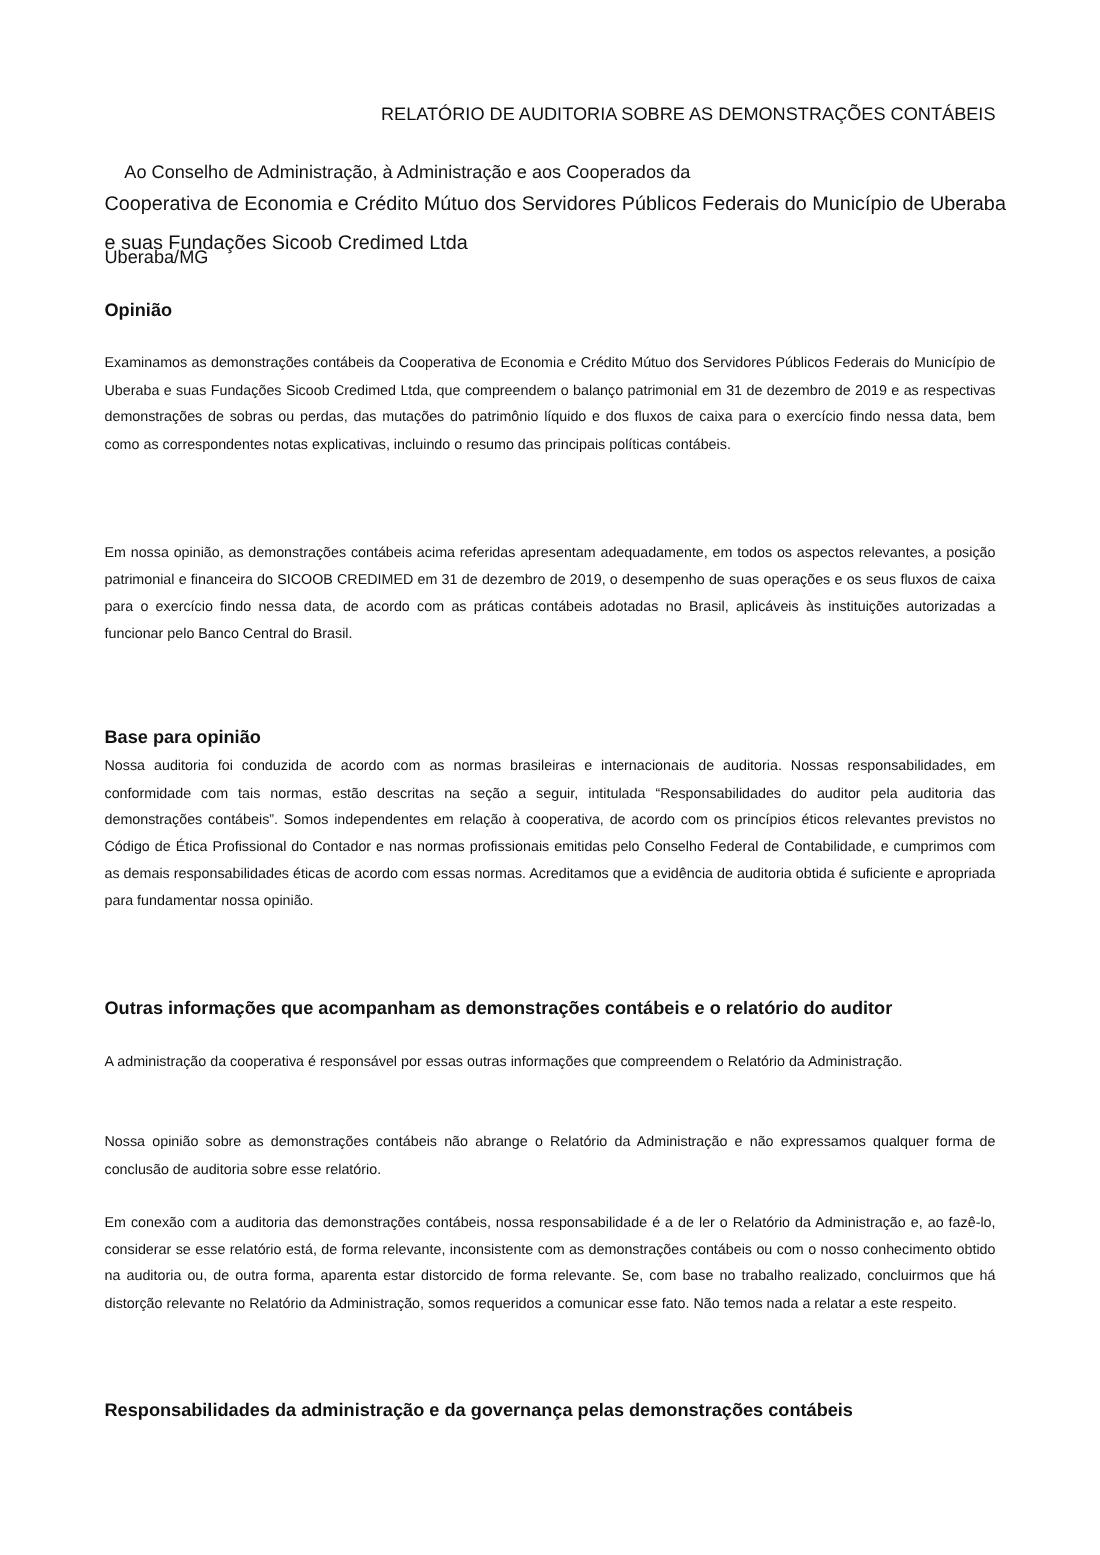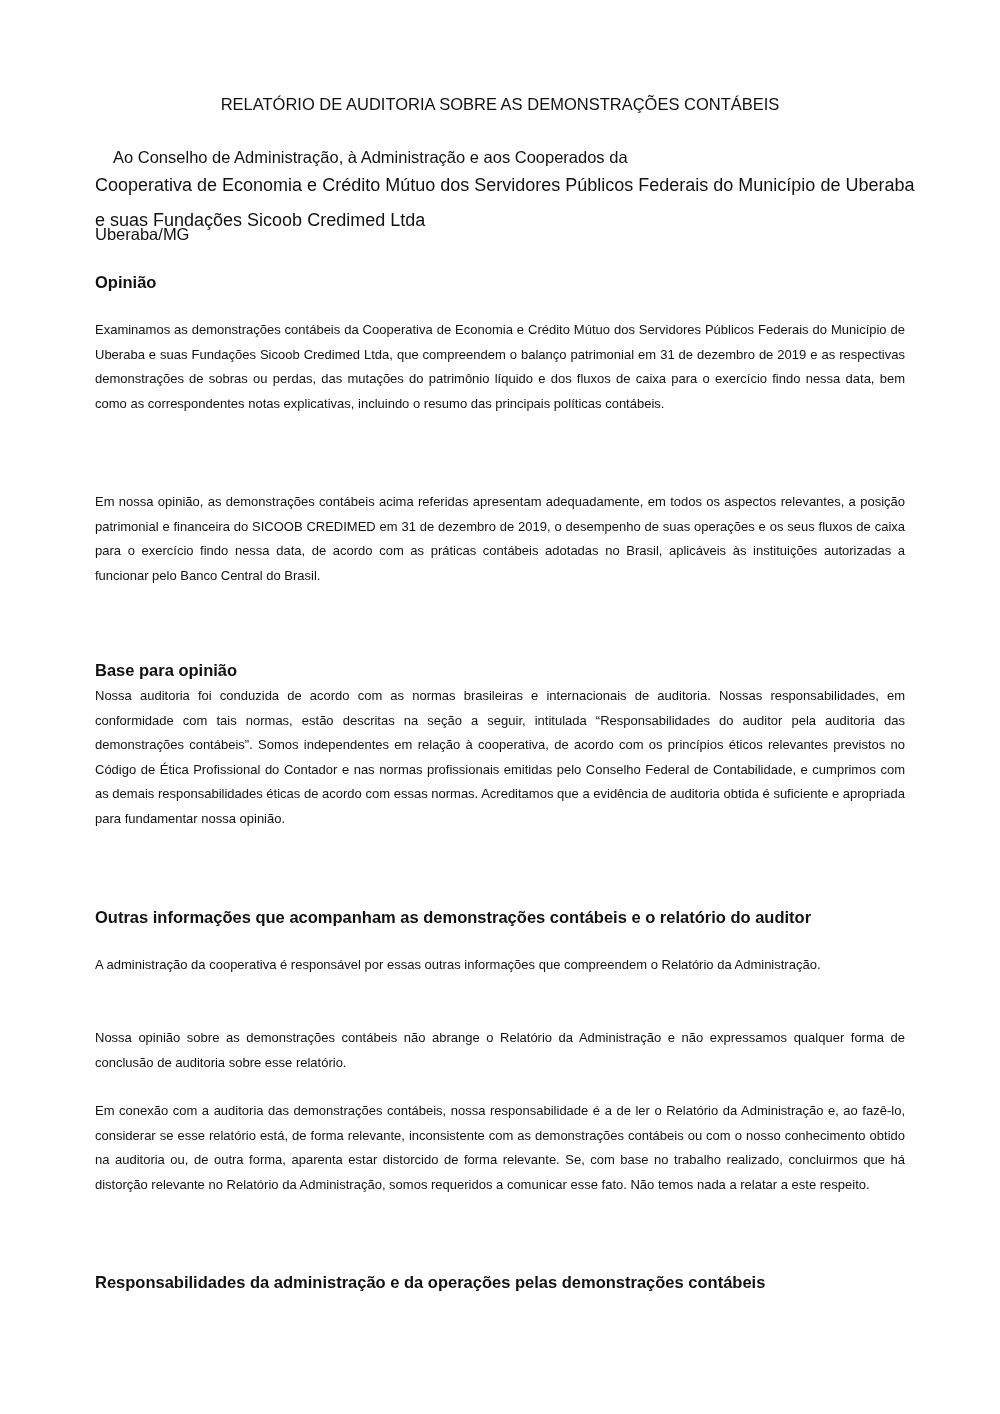--- a/index.html
+++ b/index.html
@@ -19,21 +19,21 @@
       position: absolute;
       left: 95px;
       top: 0;
       width: 810px;
     }
     .title {
       position: absolute;
       top: 95px;
       left: 0;
       width: 810px;
-      text-align: center;
+      text-align: right;
       font-size: 16.5px;
       letter-spacing: 0px;
     }
     .addressee {
       position: absolute;
       top: 145px;
       left: 0;
       width: 810px;
       font-size: 16.5px;
       line-height: 24px;
@@ -95,15 +95,15 @@
   <div class="para" style="top:684px;">Nossa auditoria foi conduzida de acordo com as normas brasileiras e internacionais de auditoria. Nossas responsabilidades, em conformidade com tais normas, estão descritas na seção a seguir, intitulada “Responsabilidades do auditor pela auditoria das demonstrações contábeis”. Somos independentes em relação à cooperativa, de acordo com os princípios éticos relevantes previstos no Código de Ética Profissional do Contador e nas normas profissionais emitidas pelo Conselho Federal de Contabilidade, e cumprimos com as demais responsabilidades éticas de acordo com essas normas. Acreditamos que a evidência de auditoria obtida é suficiente e apropriada para fundamentar nossa opinião.</div>
 
   <div class="heading" style="top:905px;">Outras informações que acompanham as demonstrações contábeis e o relatório do auditor</div>
 
   <div class="para" style="top:953px;">A administração da cooperativa é responsável por essas outras informações que compreendem o Relatório da Administração.</div>
 
   <div class="para" style="top:1026px;">Nossa opinião sobre as demonstrações contábeis não abrange o Relatório da Administração e não expressamos qualquer forma de conclusão de auditoria sobre esse relatório.</div>
 
   <div class="para" style="top:1099px;">Em conexão com a auditoria das demonstrações contábeis, nossa responsabilidade é a de ler o Relatório da Administração e, ao fazê-lo, considerar se esse relatório está, de forma relevante, inconsistente com as demonstrações contábeis ou com o nosso conhecimento obtido na auditoria ou, de outra forma, aparenta estar distorcido de forma relevante. Se, com base no trabalho realizado, concluirmos que há distorção relevante no Relatório da Administração, somos requeridos a comunicar esse fato. Não temos nada a relatar a este respeito.</div>
 
-  <div class="heading" style="top:1270px;">Responsabilidades da administração e da operações pelas demonstrações contábeis</div>
+  <div class="heading" style="top:1270px;">Responsabilidades da administração e da governança pelas demonstrações contábeis</div>
 
 </div>
 
 </body></html>

